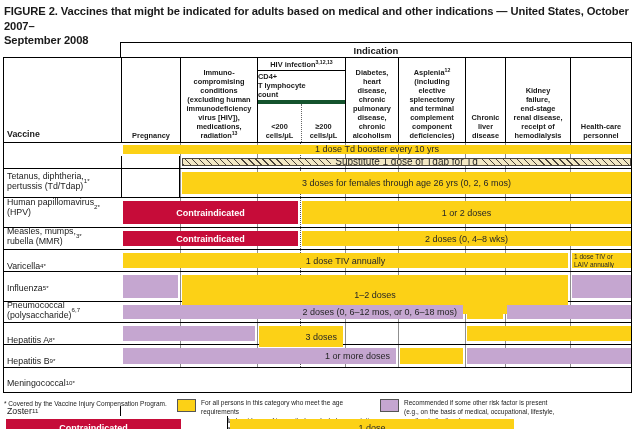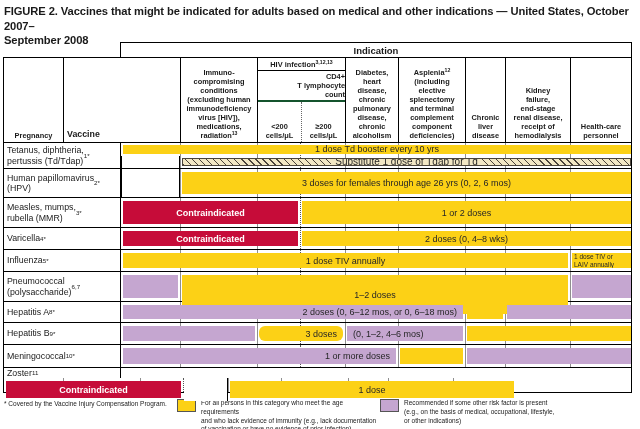--- a/index.html
+++ b/index.html
@@ -15,29 +15,29 @@
   .hc{height:100%;display:flex;align-items:flex-end;justify-content:center;text-align:center;
       font-size:7.4px;font-weight:bold;line-height:1.22;padding-bottom:2px;}
   .hc + .hc{border-left:1px solid #000;}
   .rich{white-space:pre-line;}
   sup{font-size:70%;line-height:0;}
   .vaccol{width:117px;justify-content:flex-start;text-align:left;padding-left:3px;font-size:8.8px;}
   .w-preg{width:59px}.w-imm{width:77px}.w-hiv{width:88px}.w-diab{width:53px}
   .w-aspl{width:67px}.w-liv{width:40px}.w-kid{width:65px}.w-hc{flex:1}
   .hiv{flex-direction:column;align-items:stretch;padding:0;display:flex;}
   .hiv-t{text-align:center;padding:2px 0 1px 0;border-bottom:1px solid #000;}
-  .hiv-s{text-align:right;padding:1px 0;border-bottom:2px solid #14532d;}
+  .hiv-s{text-align:left;padding:1px 0;border-bottom:4px solid #14532d;}
   .hiv-subs{flex:1;display:flex;}
   .hiv-sub{flex:1;display:flex;align-items:flex-end;justify-content:center;text-align:center;padding-bottom:2px;}
   .dash-l{border-left:1px dotted #666;}
   .tbody{position:absolute;left:0;top:101px;width:629px;border:1px solid #000;border-top:none;}
   .trow{display:flex;border-bottom:1px solid #000;}
   .trow:last-child{border-bottom:none;flex-direction:column;}
   .rlabel{width:117px;border-right:1px solid #000;display:flex;align-items:center;
-          font-size:8.8px;line-height:1.15;padding-left:3px;white-space:pre-line;}
+          font-size:8.8px;line-height:1.15;padding-left:3px;white-space:pre-line;margin-top:38px;}
   .rbody{flex:1;position:relative;background:#fff;}
   .tick{position:absolute;top:0;bottom:0;width:1px;background:#8f8f8f;z-index:0;}
   .dashline{position:absolute;top:0;bottom:0;width:0;border-left:1px dotted #555;z-index:0;}
   .bar{position:absolute;z-index:1;display:flex;align-items:center;justify-content:center;
        font-size:9px;color:#262626;overflow:hidden;}
   .bar.recommended{background:var(--yellow);}
   .bar.risk{background:var(--purple);padding-left:28px;}
   .bar.contra{background:var(--red);color:#fff;font-weight:bold;}
   .bar.hatch{background:repeating-linear-gradient(45deg,var(--hatch_line) 0 1px,var(--hatch_bg) 1px 5px);
              border:1px solid var(--hatch_line);font-size:10px;}
@@ -57,25 +57,25 @@
 <body>
 
 <div class="fig">
   <div class="title">FIGURE 2. Vaccines that might be indicated for adults based on medical and other indications — United States, October 2007–
 September 2008</div>
 
   <div class="table">
     <div class="ind">Indication</div>
 
     <div class="hdr">
+      <div class="hc vaccol">
+          <span class="rich">Vaccine</span>
+        </div>
       <div class="hc w-preg">
           <span class="rich">Pregnancy</span>
-        </div>
-      <div class="hc vaccol">
-          <span class="rich">Vaccine</span>
         </div>
       <div class="hc w-imm">
           <span class="rich">Immuno-
 compromising
 conditions
 (excluding human
 immunodeficiency
 virus [HIV]),
 medications,
 radiation<sup>13</sup></span>
@@ -270,25 +270,22 @@
           <div class="rbody">
             <div class="tick" style="left: 59px;"></div>
             <div class="tick" style="left: 136px;"></div>
             <div class="tick" style="left: 224px;"></div>
             <div class="tick" style="left: 277px;"></div>
             <div class="tick" style="left: 344px;"></div>
             <div class="tick" style="left: 384px;"></div>
             <div class="tick" style="left: 449px;"></div>
             <div class="dashline" style="left: 179px;"></div>
             <div class="bar risk" style="left: 2px; width: 132px; top: 3px; height: 15px;"></div>
-            <div class="bar recommended a-right" style="left: 138px; width: 84px; top: 3px; height: 15px; border-radius: 6px;">
+            <div class="bar recommended a-right" style="left: 138px; width: 84px; top: 3px; height: 21px;">
               <span>3 doses</span>
-            </div>
-            <div class="bar risk a-left" style="left: 226px; width: 116px; top: 3px; height: 15px;">
-              <span>(0, 1–2, 4–6 mos)</span>
             </div>
             <div class="bar recommended" style="left: 346px; width: 164px; top: 3px; height: 15px;"></div>
           </div>
         </div>
         <div class="trow" style="height: 23px;">
           <div class="rlabel">Meningococcal<sup>10*</sup></div>
           <div class="rbody">
             <div class="tick" style="left: 59px;"></div>
             <div class="tick" style="left: 136px;"></div>
             <div class="tick" style="left: 224px;"></div>

